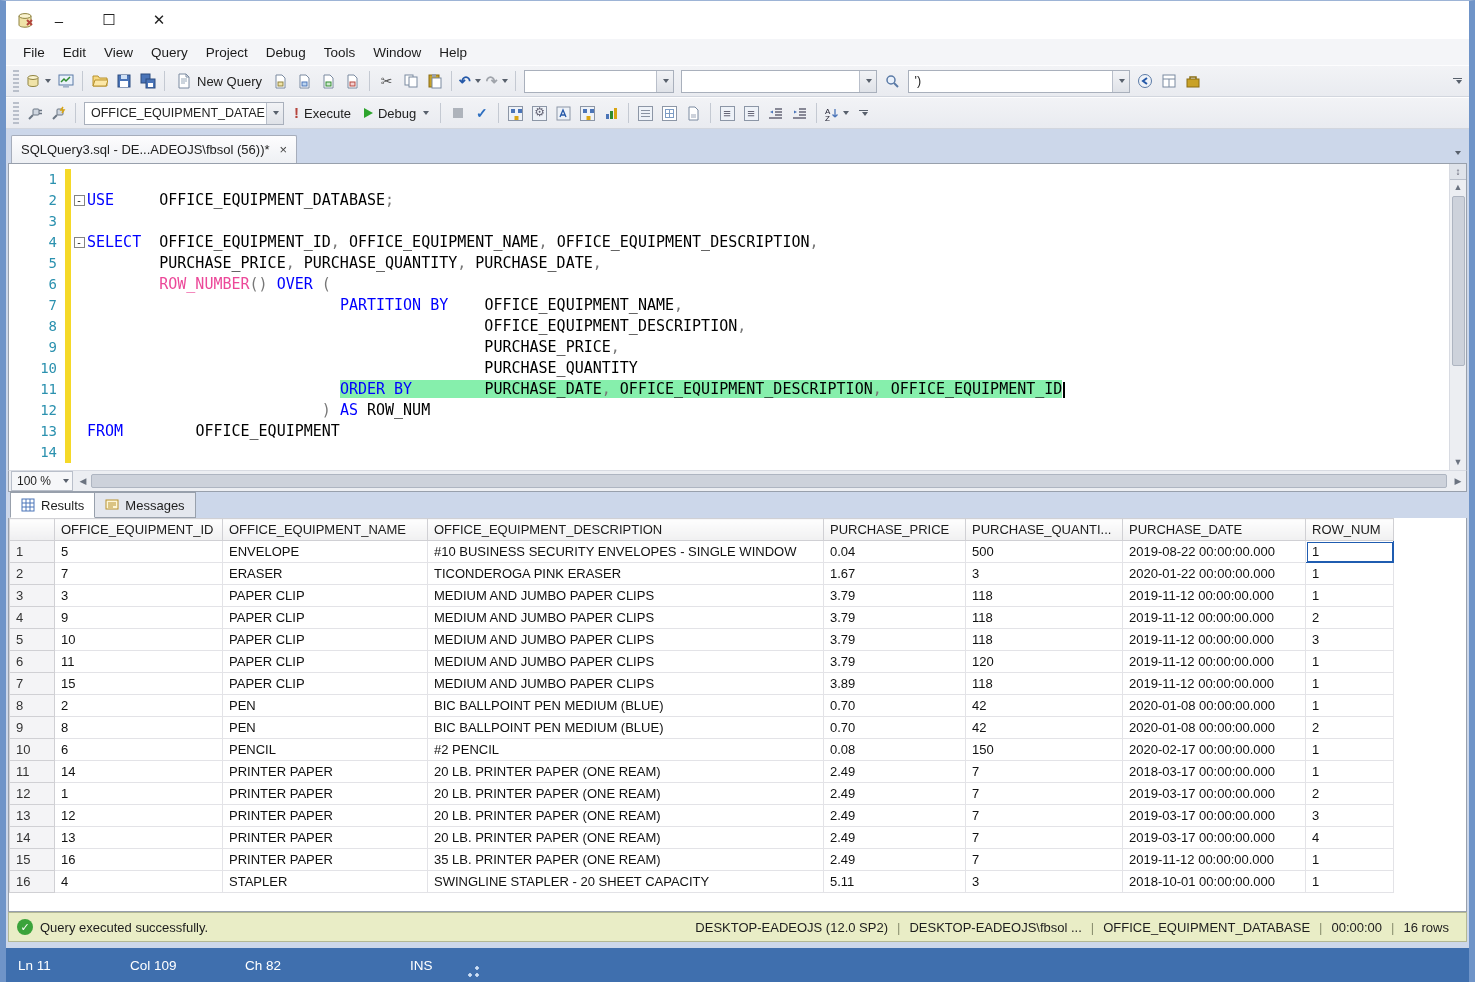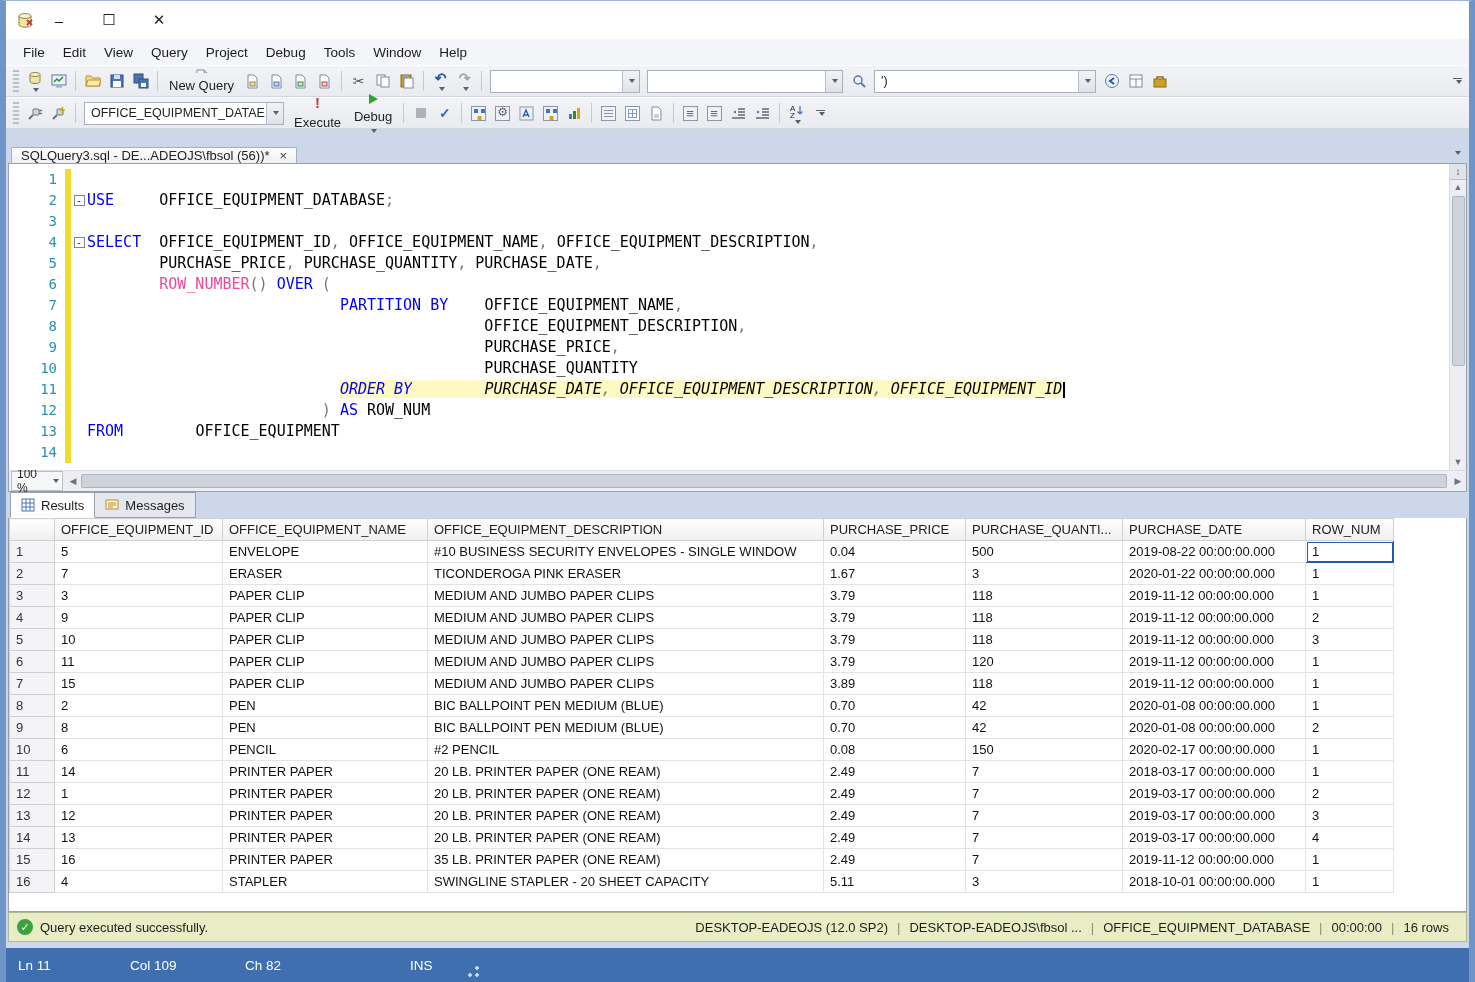--- a/index.html
+++ b/index.html
@@ -17,21 +17,21 @@
   .win-btn { width:50px; height:38px; display:flex; align-items:center; justify-content:center; font-size:15px; color:#222; }
 
   
   .menubar { height:26px; background:#f4f5f8; display:flex; align-items:center; padding-left:8px; flex:0 0 auto; }
   .menu-item { padding:4px 9px; font-size:13.5px; color:#1b1b1b; }
 
   
   .toolbar { height:32px; background:linear-gradient(#f2f3f6,#e9ebf0); border-top:1px solid #fdfdfe;
              border-bottom:1px solid #d2d6de; display:flex; align-items:center; padding-left:4px; gap:1px; flex:0 0 auto; }
   .grip { width:6px; height:22px; margin:0 3px; background:repeating-linear-gradient(to bottom,#b9bfca 0 2px,transparent 2px 4px); flex:0 0 auto; }
-  .tb-btn { height:24px; min-width:23px; padding:0 2px; display:flex; align-items:center; justify-content:center; border-radius:2px; gap:2px;flex-direction:column; }
+  .tb-btn { height:24px; min-width:23px; padding:0 2px; display:flex; align-items:center; justify-content:center; border-radius:2px; gap:2px; }
   .tb-btn.labeled { padding:0 6px; gap:5px; font-size:13px; color:#222; white-space:nowrap; }
   .tb-sep { width:1px; height:20px; background:#c4c9d2; margin:0 4px; flex:0 0 auto; }
   .caret-down { width:0; height:0; border-left:3.5px solid transparent; border-right:3.5px solid transparent; border-top:4px solid #58606c; margin-left:2px; }
   .combo { height:23px; background:#fff; border:1px solid #a9b0bc; display:flex; align-items:center; font-size:12.5px; color:#222; margin:0 3px; }
   .combo .combo-text { flex:1 1 auto; padding:0 6px; white-space:nowrap; overflow:hidden; }
   .combo .combo-btn { width:17px; height:100%; background:linear-gradient(#f2f3f6,#dfe2e8); border-left:1px solid #b9bfca; display:flex; align-items:center; justify-content:center; }
   .glyph { font-size:14px; line-height:14px; }
   .glyph.undo { color:#2458a8; font-weight:bold; }
   .glyph.redo { color:#a0a4ab; font-weight:bold; }
   .glyph.excl { color:#b5443c; font-weight:bold; font-size:15px; }
@@ -46,51 +46,51 @@
       repeating-linear-gradient(to right,#7d9cc4 0 1px,transparent 1px 4px); }
   .mini.text::before { content:""; position:absolute; left:2px; right:2px; top:3px; height:9px;
       background:repeating-linear-gradient(to bottom,#8a93a2 0 1px,transparent 1px 3px); }
   .mini.plan::before { content:""; position:absolute; left:2px; top:2px; width:4px; height:4px; background:#4a74b8; box-shadow:7px 0 #4a74b8, 3.5px 7px #d9a514; }
   .mini.opts::before { content:"⚙"; position:absolute; left:1px; top:-2px; font-size:12px; color:#667; }
   .mini.ij::before  { content:"≡"; position:absolute; left:2px; top:-1px; font-size:13px; color:#667; }
 
   
   .main-content { flex:1 1 auto; display:flex; flex-direction:column; margin:0 2px; min-height:0; }
   .tabstrip { height:34px; display:flex; align-items:flex-end; padding-left:3px; flex:0 0 auto; position:relative; }
-  .doc-tab { height:16px; background:linear-gradient(#fdfdfe,#eef0f4); border:1px solid #a6adbb; border-bottom:none;
+  .doc-tab { height:28px; background:linear-gradient(#fdfdfe,#eef0f4); border:1px solid #a6adbb; border-bottom:none;
              display:flex; align-items:center; padding:0 9px; font-size:13px; color:#222; gap:10px;
              border-top-left-radius:2px; border-top-right-radius:2px;justify-content:flex-end; }
   .tab-close { font-size:13px; color:#444; }
   .tabstrip-caret { position:absolute; right:6px; bottom:8px; }
 
   
   .editor { flex:0 0 307px; background:#fff; border:1px solid #98a0ac; border-bottom:none; position:relative; overflow:hidden; padding-top:5px; }
   .code-line { display:flex; height:21px; line-height:21px; font-family:"DejaVu Sans Mono", monospace; font-size:15px; white-space:pre; align-items:stretch; }
   .ln { width:56px; text-align:right; color:#2b91af; padding-right:8px; font-size:14px; flex:0 0 auto; }
   .chg { width:6px; background:#f5d928; flex:0 0 auto; }
   .fold-area { width:16px; display:flex; align-items:center; justify-content:center; flex:0 0 auto; }
   .fold-box { width:11px; height:11px; border:1px solid #848484; background:#fff; font-size:10px; line-height:9px; text-align:center; color:#222; font-family:"DejaVu Sans Mono",monospace; }
   .code { flex:1 1 auto; }
   .tk.kw { color:#0000ff; }
   .tk.id { color:#000000; }
   .tk.op { color:#777777; }
   .tk.fn { color:#ec4899; }
-  .tk.sel { background:#fef9c3;font-style:italic; }
+  .tk.sel { background:#86efac; }
   .caret-bar { display:inline-block; width:2px; height:16px; background:#000; vertical-align:text-bottom; margin-left:1px; }
 
   .v-scroll { position:absolute; top:0; right:0; bottom:0; width:17px; background:#eceef2; border-left:1px solid #d8dbe2; display:flex; flex-direction:column; align-items:center; }
   .splitter-grip { width:100%; height:16px; background:#dfe3ea; border-bottom:1px solid #b9bfca; font-size:10px; text-align:center; color:#556; line-height:15px; }
   .sb-arrow { font-size:9px; color:#6b7380; height:15px; line-height:15px; }
   .sb-thumb { width:13px; background:#cdd2db; border:1px solid #aeb5c1; border-radius:2px; }
   .v-scroll .sb-thumb { height:170px; margin:1px 0; }
   .v-spacer { flex:1 1 auto; }
 
   
   .zoombar { height:22px; background:#eceef2; border:1px solid #98a0ac; border-top:1px solid #d8dbe2; display:flex; align-items:center; flex:0 0 auto; }
-  .zoom-combo { width:52px; height:20px; margin:0 2px; background:#f6f7f9; border:1px solid #b9bfca; display:flex; align-items:center; font-size:12px; }
+  .zoom-combo { width:62px; height:20px; margin:0 2px; background:#f6f7f9; border:1px solid #b9bfca; display:flex; align-items:center; font-size:12px; }
   .zoom-combo .combo-text { flex:1; padding:0 5px; }
   .h-scroll { flex:1 1 auto; height:100%; display:flex; align-items:center; }
   .h-arrow { width:16px; text-align:center; font-size:9px; color:#6b7380; }
   .h-thumb { flex:1 1 auto; height:14px; background:#cdd2db; border:1px solid #aeb5c1; border-radius:2px; margin-right:3px; }
 
   
   .rtabs { height:26px; display:flex; align-items:flex-end; padding-left:2px; background:transparent; flex:0 0 auto; }
   .rtab { height:24px; display:flex; align-items:center; gap:6px; padding:12px 10px; font-size:13px; border:1px solid #98a0ac; }
   .rtab.active { background:#ffffff; border-bottom:1px solid #fff; z-index:2; }
   .rtab.inactive { background:#e4e7ee; border-left:none; }

